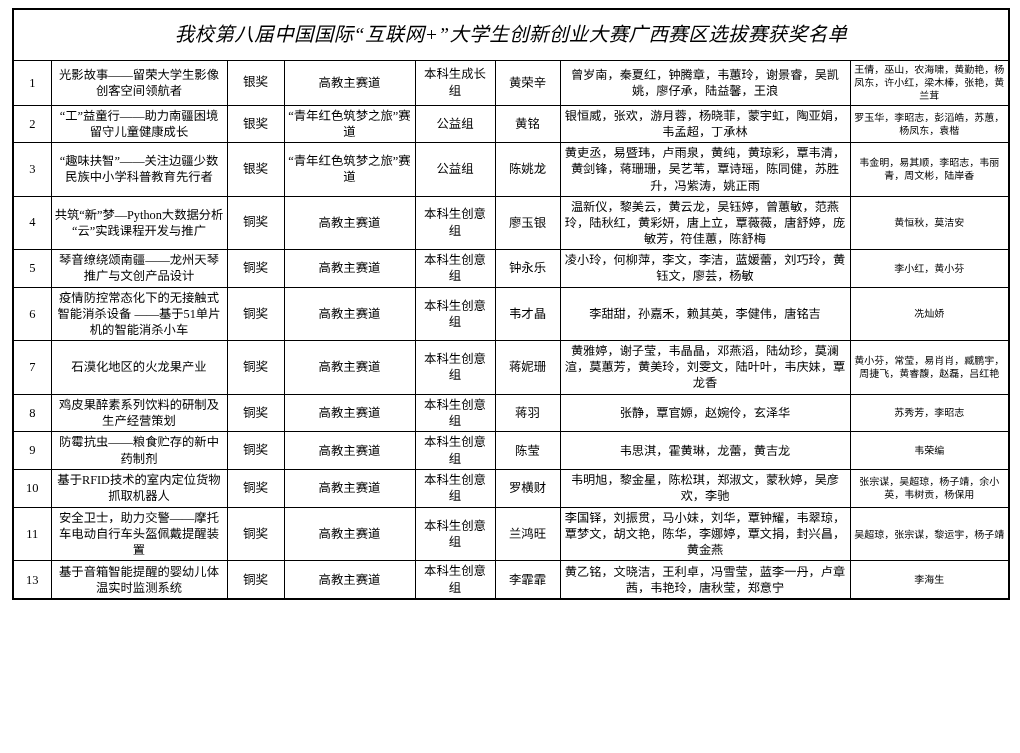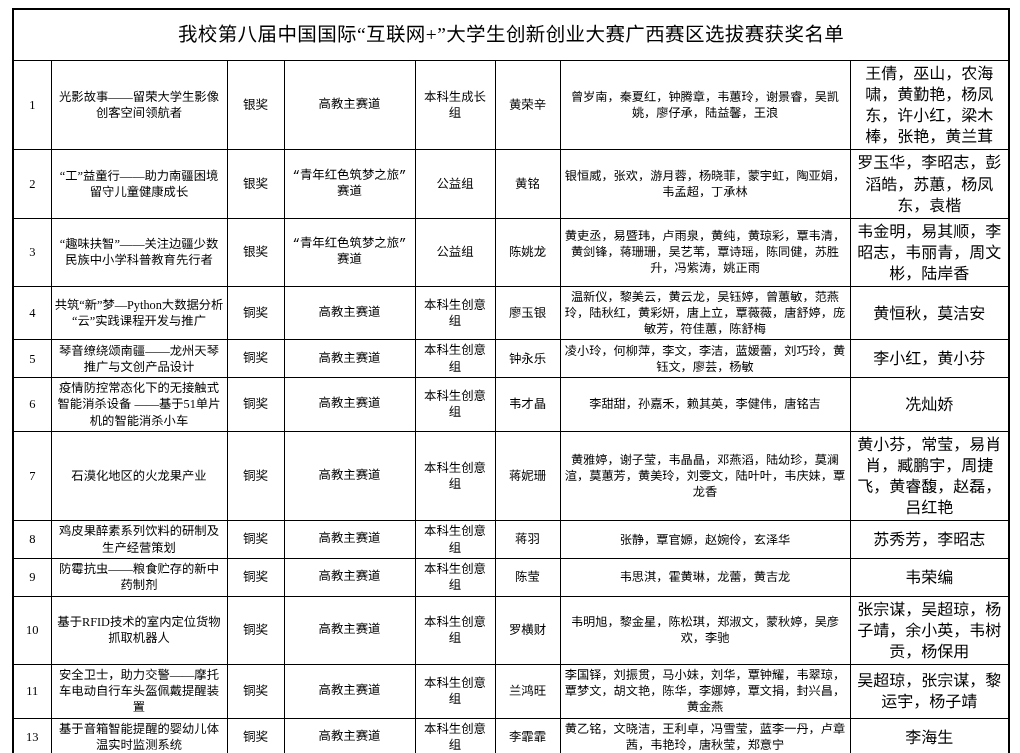--- a/index.html
+++ b/index.html
@@ -45,42 +45,43 @@
 
   
   .title-cell {
     border: 2px solid #000 !important;
     border-bottom: 1px solid #000 !important;
     height: 46px;
     font-size: 19.5px;
     font-weight: bold;
     letter-spacing: 0.4px;
     padding: 4px 6px;
+    font-style: italic;
   }
 
   
   .hdr td {
     height: 44px;
     font-size: 13.5px;
     font-weight: bold;
     letter-spacing: 0.5px;
   }
 
   
   tbody td {
     font-size: 12.3px;
   }
   td.c-idx    { font-size: 12.5px; }
   td.c-name   { text-align: center; }
   td.c-level  { font-size: 12.6px; }
-  td.c-track  { font-size: 12.4px; font-family: Liberation Mono, monospace; }
+  td.c-track  { font-size: 12.4px; }
   td.c-group  { font-size: 12.4px; margin-left: 20px; }
   td.c-leader { font-size: 12.4px; }
   td.c-members{ font-size: 12.2px; }
-  td.c-tutors { font-size: 16px; }
+  td.c-tutors { font-size: 10px; }
 
   
   col.w-idx     { width: 38px; }
   col.w-name    { width: 176px; }
   col.w-level   { width: 57px; }
   col.w-track   { width: 131px; }
   col.w-group   { width: 80px; }
   col.w-leader  { width: 65px; }
   col.w-members { width: 290px; }
   col.w-tutors  { width: 159px; }

